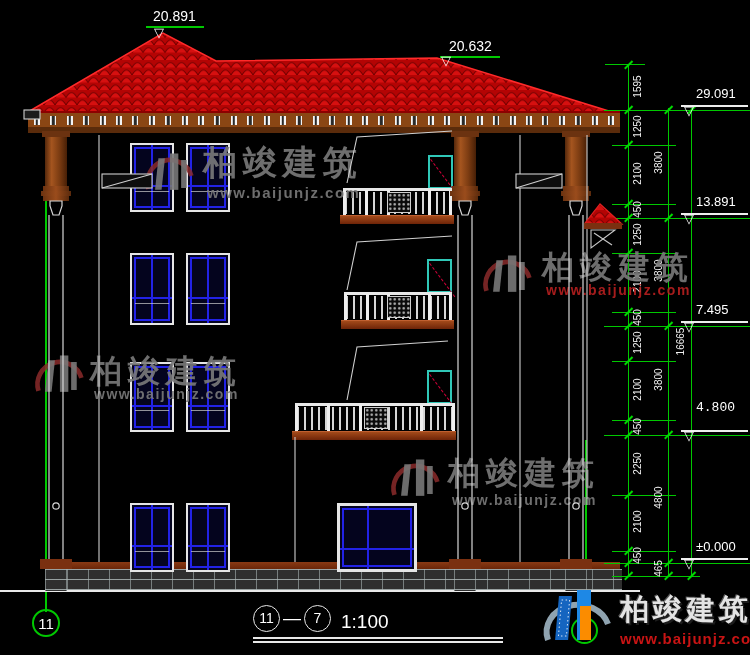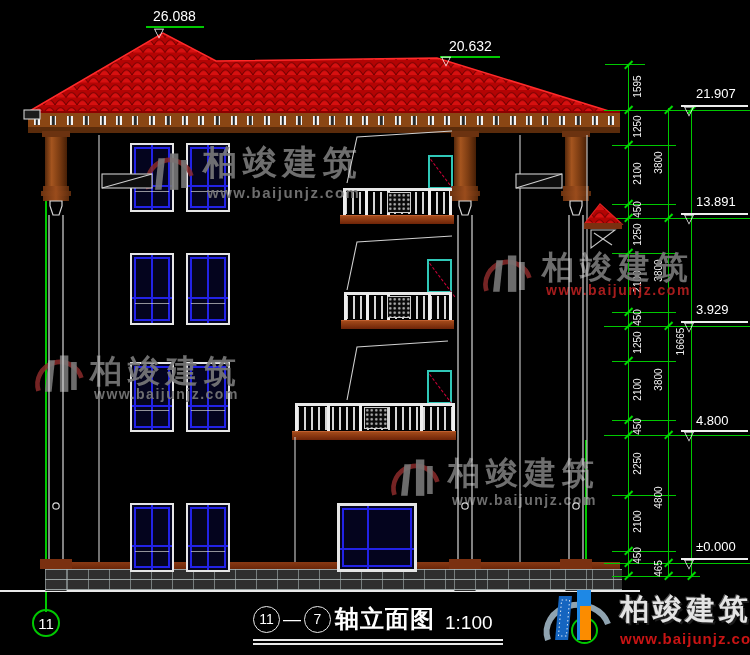--- a/index.html
+++ b/index.html
@@ -112,21 +112,21 @@
         <circle cx="465" cy="506" r="3.2" fill="#000"></circle>
         <path d="M570,201 h12 v5 l-3,9 h-6 l-3,-9 z M569,215 V559 M583,215 V559"></path>
         <circle cx="576" cy="506" r="3.2" fill="#000"></circle>
       </g>
   </svg>
 
   <div class="abs" style="left:58px;top:562px;width:562px;height:7px;background:linear-gradient(#8a3a14,#6a2608);"></div>
   <div class="abs stone" style="left:46px;top:569px;width:576px;height:22px;"></div>
   <div class="abs" style="left:0;top:590px;width:640px;height:1.6px;background:#e8e8e8;"></div>
 
-  <div class="lvl-text" style="left:153px;top:8px;font-size:14px;">26.088</div>
+  <div class="lvl-text" style="left:153px;top:8px;font-size:14px;">20.891</div>
   <div class="gline" style="left:146px;top:26px;width:58px;height:1.5px;"></div>
   <div class="lvl-tri" style="left:154px;top:27px;">▽</div>
 
   <div class="lvl-text" style="left:449px;top:38px;font-size:14px;">20.632</div>
   <div class="gline" style="left:440px;top:56px;width:60px;height:1.5px;"></div>
   <div class="lvl-tri" style="left:441px;top:55px;">▽</div>
 
   <div class="window" style="left:337px;top:503px;width:80px;height:69px;border-width:3px;">
     <div class="winframe"></div>
     <div class="win-v" style="left:38%;"></div>
@@ -142,21 +142,20 @@
 
   <div class="abs" style="left:253px;top:603px;z-index:8;">
     <div style="display:flex;align-items:center;color:#fff;">
       <div class="bubble" style="position:static;width:27px;height:27px;border:1.6px solid #e8e8e8;font-size:14px;">
         <span>11</span>
       </div>
       <span style="font-size:18px;margin:0 3px;">—</span>
       <div class="bubble" style="position:static;width:27px;height:27px;border:1.6px solid #e8e8e8;font-size:14px;">
         <span>7</span>
       </div>
-      <span style="font-size:24px;font-weight:bold;margin-left:4px;letter-spacing:1px;">轴立面图</span>
       <span style="font-size:19px;margin-left:10px;margin-top:8px;">1:100</span>
     </div>
     <div style="width:250px;height:2px;background:#e8e8e8;margin-top:4px;"></div>
     <div style="width:250px;height:1.5px;background:#e8e8e8;margin-top:2px;"></div>
   </div>
 
   <div class="abs" style="left:534px;top:584px;z-index:10;display:flex;align-items:center;">
     <svg width="82" height="68" viewBox="0 0 82 68">
       <path d="M14,56 A30,26 0 1 1 74,40" fill="none" stroke="#8fa3b0" stroke-width="6"></path>
       <rect x="26" y="12" width="13" height="44" fill="#1565c0" transform="skewX(-5)"></rect>
@@ -336,30 +335,30 @@
     <div class="dlab" style="left:615px;top:420.5px;">450</div>
     <div class="dlab" style="left:615px;top:458px;">2250</div>
     <div class="dlab" style="left:615px;top:516px;">2100</div>
     <div class="dlab" style="left:615px;top:550px;">450</div>
     <div class="dlab" style="left:636px;top:157px;">3800</div>
     <div class="dlab" style="left:636px;top:265px;">3800</div>
     <div class="dlab" style="left:636px;top:373.5px;">3800</div>
     <div class="dlab" style="left:636px;top:492px;">4800</div>
     <div class="dlab" style="left:636px;top:562.5px;">465</div>
     <div class="dlab" style="left:658px;top:336px;">16665</div>
-    <div class="lvl-text" style="left:696px;top:86px;">21.907</div>
+    <div class="lvl-text" style="left:696px;top:86px;">29.091</div>
     <div class="lvl-bar" style="left:681px;top:105px;width:67px;"></div>
     <div class="lvl-tri" style="left:684px;top:105px;">▽</div>
     <div class="lvl-text" style="left:696px;top:194px;">13.891</div>
     <div class="lvl-bar" style="left:681px;top:213px;width:67px;"></div>
     <div class="lvl-tri" style="left:684px;top:213px;">▽</div>
-    <div class="lvl-text" style="left:696px;top:302px;">3.929</div>
+    <div class="lvl-text" style="left:696px;top:302px;">7.495</div>
     <div class="lvl-bar" style="left:681px;top:321px;width:67px;"></div>
     <div class="lvl-tri" style="left:684px;top:321px;">▽</div>
-    <div class="lvl-text" style="left:696px;top:413px;">4.800</div>
+    <div class="lvl-text" style="left:696px;top:400px;font-family:Liberation Mono, monospace;">4.800</div>
     <div class="lvl-bar" style="left:681px;top:430px;width:67px;"></div>
     <div class="lvl-tri" style="left:684px;top:430px;">▽</div>
     <div class="lvl-text" style="left:696px;top:539px;">±0.000</div>
     <div class="lvl-bar" style="left:681px;top:558px;width:67px;"></div>
     <div class="lvl-tri" style="left:684px;top:558px;">▽</div>
     <div class="abs" style="left:140px;top:146px;"><svg width="58" height="56" viewBox="0 0 60 60">
         <path d="M8,46 A24,24 0 1 1 54,32" fill="none" stroke="#8a2a2a" stroke-width="5" opacity="0.85"></path>
         <g fill="#787878" opacity="0.9">
           <rect x="20" y="13" width="7" height="34" transform="skewX(-6)"></rect>
           <rect x="31" y="8" width="9" height="39"></rect>

